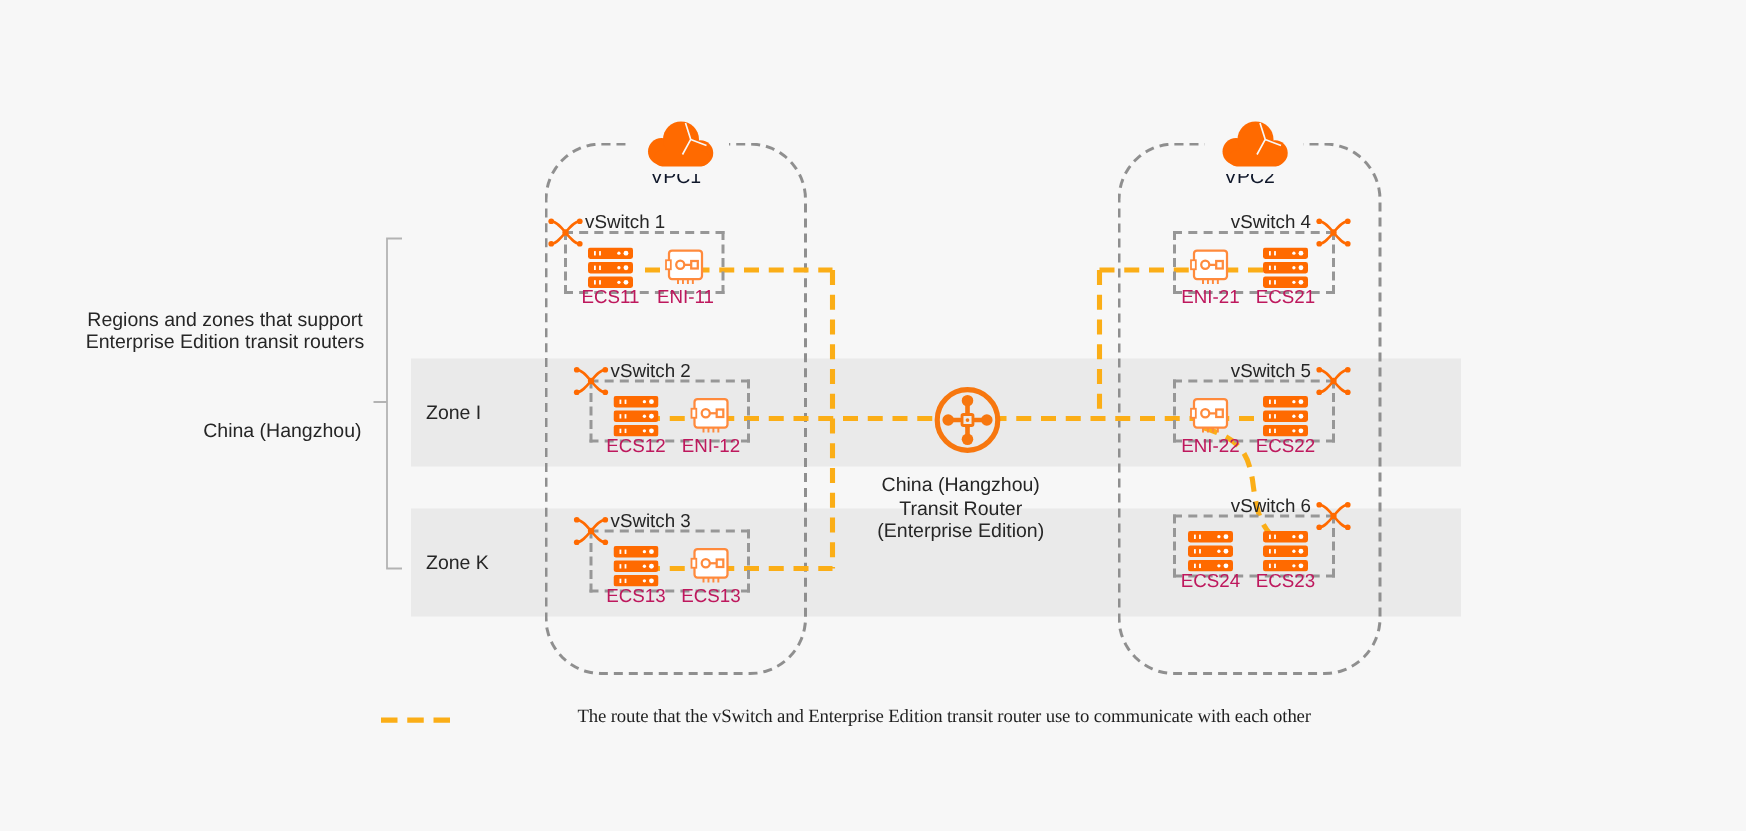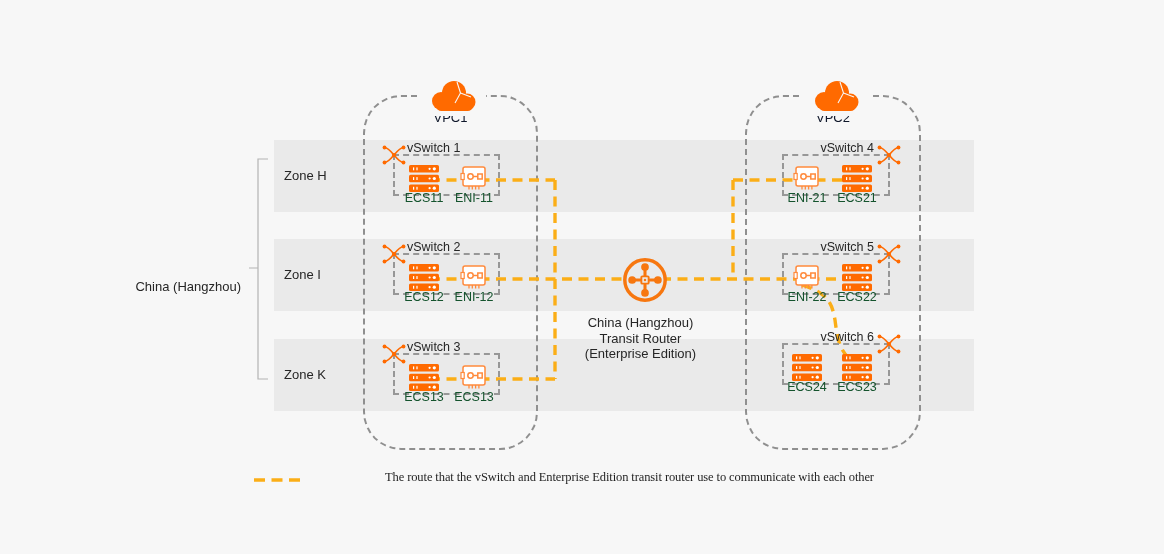--- a/index.html
+++ b/index.html
@@ -26,21 +26,21 @@
     position:absolute;width:107px;height:42px;border:2px dashed #979797;
     box-sizing:border-box;z-index:3;
   }
   .vsw-label{position:absolute;top:-15px;font-size:12.5px;color:#262626;white-space:nowrap;line-height:14px;}
   .vsw-box.vpc1 .vsw-label{left:12px;}
   .vsw-box.vpc2 .vsw-label{right:14px;text-align:center;}
   .vsw-corner-ic{position:absolute;width:24px;height:22px;line-height:0;}
   .vsw-box.vpc1 .vsw-corner-ic{left:-13px;top:-12px;}
   .vsw-box.vpc2 .vsw-corner-ic{right:-13px;top:-12px;}
   .node{position:absolute;top:9px;width:44px;text-align:center;line-height:0;}
-  .node .node-label{position:absolute;top:26px;left:0;width:100%;font-size:12.5px;line-height:14px;color:#14532d;}
+  .node .node-label{position:absolute;top:26px;left:0;width:100%;font-size:12.5px;line-height:14px;color:#be185d;}
   .node svg{display:inline-block;}
   .router-ic{position:absolute;left:620px;top:255px;z-index:4;line-height:0;}
   .router-label{position:absolute;left:558px;top:315px;width:165px;text-align:center;
     font-size:13px;line-height:15.5px;color:#262626;z-index:4;}
   .legend{position:absolute;left:0;top:468px;width:1164px;z-index:4;}
   .legend .legend-swatch{position:absolute;left:254px;top:8px;line-height:0;}
   .legend .legend-text{position:absolute;left:385px;top:2px;font-size:12.5px;color:#1f1f1f;letter-spacing:-0.1px;white-space:nowrap;font-family:Liberation Serif, serif;}
   .hidden-defs{position:absolute;width:0;height:0;overflow:hidden;}
 </style>
 </head>
@@ -113,34 +113,35 @@
           <circle cx="39.4" cy="26" r="4"></circle>
       </g>
       <rect x="22.2" y="22.2" width="7.6" height="7.6" rx="1" fill="#EAEAEA" stroke="#F7770F" stroke-width="2"></rect>
       <circle cx="26" cy="26" r="1.3" fill="#F7770F"></circle>
     </symbol>
   </defs>
 </svg>
 
 <div class="canvas">
 
-  <div class="band" style="top:140px">
-    <span class="zone-label">Zone H</span>
-  </div>
   <div class="band" style="top:339px">
     <span class="zone-label">Zone K</span>
   </div>
   <div class="band" style="top:239px">
     <span class="zone-label">Zone I</span>
   </div>
 
   <svg class="bracket-svg" width="30" height="230">
     <path d="M24 4 H14 V113 H5 M14 113 V224 H24" fill="none" stroke="#b3b3b3" stroke-width="1.2"></path>
   </svg>
 
+  <div class="annot center" style="left:35px;top:205px;width:230px">
+    <div>Regions and zones that support</div>
+    <div>Enterprise Edition transit routers</div>
+  </div>
   <div class="annot right" style="left:30px;top:279px;width:211px">China (Hangzhou)</div>
 
   <div class="vpc" style="left:363px;width:175px">
     <div class="vpc-label">VPC1</div>
   </div>
   <div class="vpc" style="left:745px;width:176px">
     <div class="vpc-label">VPC2</div>
   </div>
 
   <div class="cloud-wrap" style="left:420px;top:78px">
@@ -159,21 +160,21 @@
       <path d="M430 180 H555"></path>
       <path d="M555 180 V379"></path>
       <path d="M430 379 H555"></path>
       <path d="M430 279 H858"></path>
       <path d="M733 180 V279"></path>
       <path d="M733 180 H856"></path>
       <path d="M802 285 C828 293 832 303 835 320 C838 344 841 352 853 362"></path>
     </g>
   </svg>
 
-  <div class="vsw-box vpc1" style="left:393px;top:154px">
+  <div class="vsw-box vpc1" style="left:376px;top:154px">
     <span class="vsw-corner-ic"><svg width="24" height="22">
           <use href="#ic-vsw"></use>
         </svg></span>
     <div class="vsw-label">vSwitch 1</div>
     <div class="node" style="left:7px">
       <svg width="30" height="27">
           <use href="#ic-ecs"></use>
         </svg>
       <div class="node-label">ECS11</div>
     </div>

